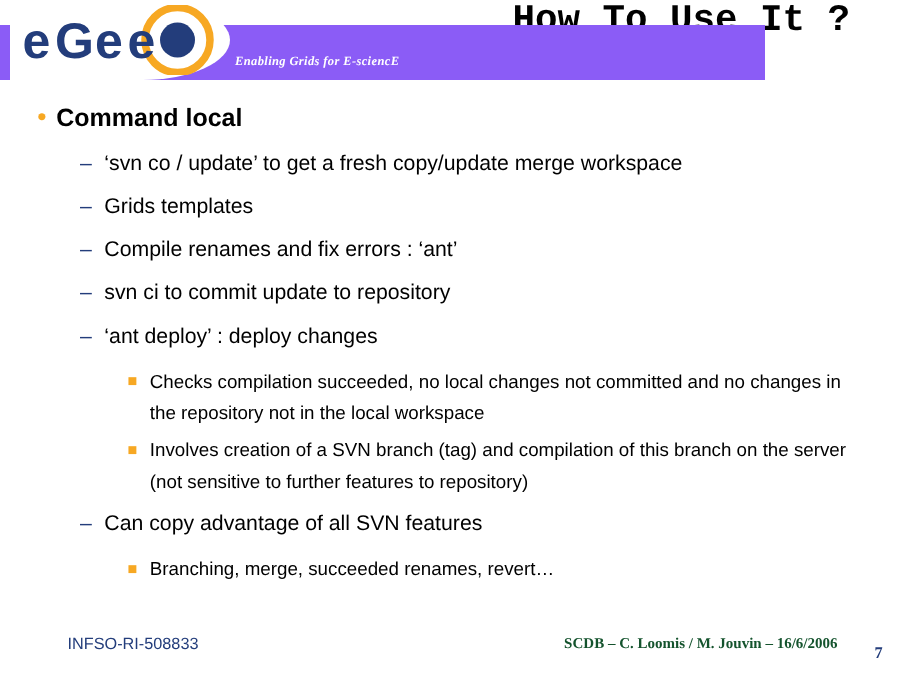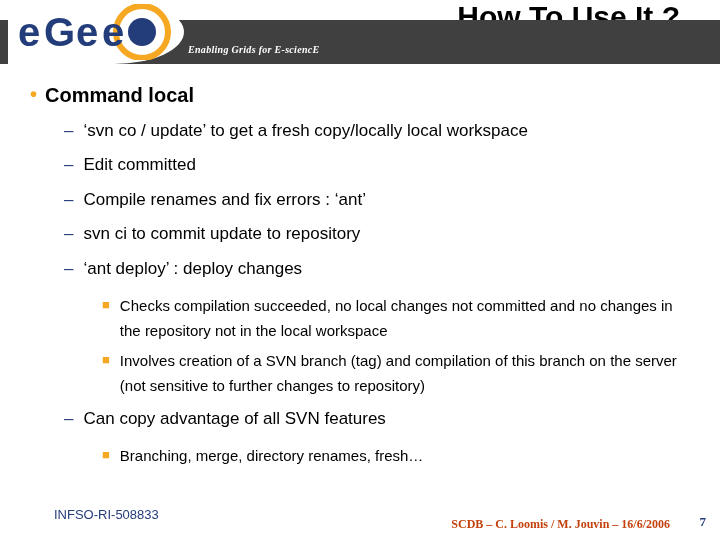--- a/index.html
+++ b/index.html
@@ -1,41 +1,41 @@
 <!DOCTYPE html>
 <html><head>
 <meta charset="utf-8">
 <style>
   * { margin: 0; padding: 0; box-sizing: border-box; }
   html, body { width: 720px; height: 540px; font-family: Arial, Helvetica, sans-serif; background: #fff; overflow: hidden; }
   .slide { position: relative; width: 720px; height: 540px; }
 
   
-  .header-band { position: absolute; left: 0; top: 20px; width: 720px; height: 44px; background: #404040; }
-  .header-title { position: absolute; right: 40px; top: 0px; color: #000; font-size: 30px; font-weight: bold; }
+  .header-band { position: absolute; left: 0; top: 20px; width: 612px; height: 44px; background: #8b5cf6; }
+  .header-title { position: absolute; right: 40px; top: 0px; color: #000; font-size: 30px; font-weight: bold; font-family: Liberation Mono, monospace; }
   .tagline { position: absolute; left: 188px; top: 24px; font-size: 10px; font-weight: bold; font-style: italic; color: #fff; font-family: "Times New Roman", serif; letter-spacing: 0.3px; }
 
   
   .logo { position: absolute; left: 8px; top: 0px; width: 176px; height: 64px; }
   .logo-bg { position: absolute; left: 0; top: 0; width: 176px; height: 64px; background: #fff; border-top-right-radius: 140px 64px; border-bottom-right-radius: 140px 64px; }
   .logo-svg { position: absolute; left: 6px; top: 4px; }
 
   
   .content { position: absolute; left: 30px; top: 84px; width: 660px; color: #000; }
   .l1 { font-size: 20px; font-weight: bold; color: #000; margin-bottom: 14px; display: flex; align-items: flex-start; }
   .l1 .b { color: #f7a823; font-size: 20px; margin-right: 8px; line-height: 1; }
   .l2 { font-size: 17px; margin-left: 34px; margin-bottom: 14px; display: flex; align-items: flex-start; }
   .l2 .b { color: #233d7b; margin-right: 10px; line-height: 1.2; }
   .l3 { font-size: 15px; margin-left: 72px; margin-bottom: 4px; line-height: 1.7; display: flex; align-items: flex-start; }
   .l3 .b { color: #f7a823; margin-right: 10px; font-size: 13px; line-height: 1.9; }
   .l3 .txt, .l2 .txt, .l1 .txt { flex: 1; }
 
   
   .footer-left { position: absolute; left: 6px; bottom: 18px; font-size: 13px; color: #233d7b; margin-left: 48px; }
-  .footer-right { position: absolute; right: 50px; bottom: 8px; font-size: 12px; font-weight: bold; color: #c2410c; font-family: "Times New Roman", serif; }
+  .footer-right { position: absolute; right: 50px; bottom: 18px; font-size: 12px; font-weight: bold; color: #14532d; font-family: "Times New Roman", serif; }
   .footer-page { position: absolute; right: 14px; bottom: 10px; font-size: 13px; font-weight: bold; color: #233d7b; font-family: "Times New Roman", serif; }
 </style>
 </head>
 <body>
 
 <div class="slide">
 
   <div class="header-title">How To Use It ?</div>
   <div class="header-band">
     <div class="tagline">Enabling Grids for E-sciencE</div>
@@ -54,53 +54,53 @@
   </div>
 
   <div class="content">
     <div class="l1">
       <span class="b">•</span>
       <span class="txt">Command local</span>
     </div>
 
     <div class="l2">
       <span class="b">–</span>
-      <span class="txt">‘svn co / update’ to get a fresh copy/locally local workspace</span>
+      <span class="txt">‘svn co / update’ to get a fresh copy/update merge workspace</span>
     </div>
     <div class="l2">
       <span class="b">–</span>
-      <span class="txt">Edit committed</span>
+      <span class="txt">Grids templates</span>
     </div>
     <div class="l2">
       <span class="b">–</span>
       <span class="txt">Compile renames and fix errors : ‘ant’</span>
     </div>
     <div class="l2">
       <span class="b">–</span>
       <span class="txt">svn ci to commit update to repository</span>
     </div>
     <div class="l2">
       <span class="b">–</span>
       <span class="txt">‘ant deploy’ : deploy changes</span>
     </div>
     <div class="l3">
       <span class="b">■</span>
       <span class="txt">Checks compilation succeeded, no local changes not committed and no changes in the repository not in the local workspace</span>
     </div>
     <div class="l3">
       <span class="b">■</span>
-      <span class="txt">Involves creation of a SVN branch (tag) and compilation of this branch on the server (not sensitive to further changes to repository)</span>
+      <span class="txt">Involves creation of a SVN branch (tag) and compilation of this branch on the server (not sensitive to further features to repository)</span>
     </div>
     <div class="l2" style="margin-top:10px">
       <span class="b">–</span>
       <span class="txt">Can copy advantage of all SVN features</span>
     </div>
     <div class="l3">
       <span class="b">■</span>
-      <span class="txt">Branching, merge, directory renames, fresh…</span>
+      <span class="txt">Branching, merge, succeeded renames, revert…</span>
     </div>
   </div>
 
   <div class="footer-left">INFSO-RI-508833</div>
   <div class="footer-right">SCDB – C. Loomis / M. Jouvin – 16/6/2006</div>
   <div class="footer-page">7</div>
 
 </div>
 
 </body></html>

